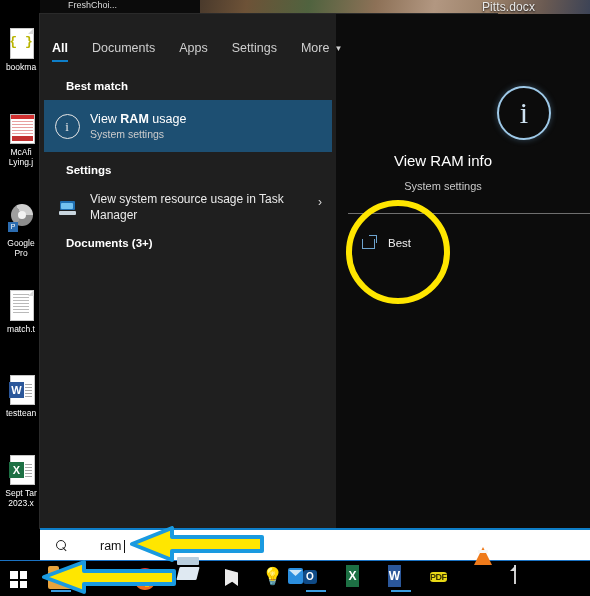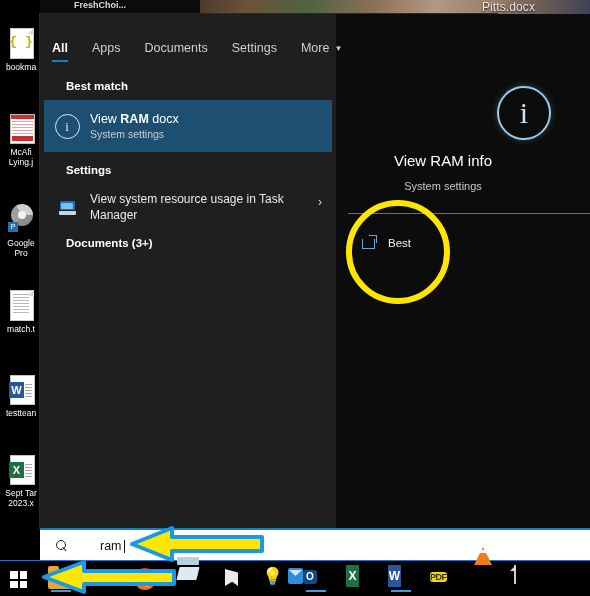--- a/index.html
+++ b/index.html
@@ -18,21 +18,21 @@
     background:linear-gradient(100deg,#4a3a2c 0%,#6d5237 12%,#50633f 28%,#8d7157 45%,#b29781 60%,#9a8068 75%,#6a5a52 88%,#3c4356 100%);
   }
   .wallpaper-label{
     position:absolute;left:482px;top:0px;font-size:12px;color:#e9e9e9;
     text-shadow:0 1px 2px rgba(0,0,0,.9);letter-spacing:.1px;white-space:nowrap;
   }
   .taskview-strip{
     position:absolute;left:40px;top:0;width:160px;height:14px;background:#0b0b0b;
   }
   .taskview-label{
-    position:absolute;left:74px;top:0px;font-size:9px;color:#dcdcdc;white-space:nowrap;font-weight:bold;
+    position:absolute;left:68px;top:0px;font-size:9px;color:#dcdcdc;white-space:nowrap;
   }
 
   
   .desk-icons{position:absolute;left:0;top:18px;width:42px;}
   .desk-icon{position:absolute;width:42px;text-align:center;}
   .desk-icon .glyph{
     width:30px;height:32px;margin:0 auto;position:relative;
   }
   .desk-icon .cap{
     margin-top:2px;font-size:8.5px;line-height:10px;color:#fff;
@@ -280,42 +280,42 @@
   <div class="startmenu">
     <div class="sm-left"></div>
     <div class="sm-right"></div>
 
     <div class="tabs">
       <div class="tab active">
         <span>All</span>
         <span class="underline"></span>
       </div>
       <div class="tab">
+        <span>Documents</span>
+      </div>
+      <div class="tab">
         <span>Apps</span>
-      </div>
-      <div class="tab">
-        <span>Documents</span>
       </div>
       <div class="tab">
         <span>Settings</span>
       </div>
       <div class="tab">
         <span>More</span>
         <span class="caret">▼</span>
       </div>
     </div>
 
     <div class="section-head" style="top:66px">Best match</div>
 
     <div class="bestmatch-row">
       <div class="bm-icon">
         <div class="circ-i">i</div>
       </div>
       <div class="bm-text">
-        <div class="bm-title"><span>View </span><b>RAM</b><span> docx</span></div>
+        <div class="bm-title"><span>View </span><b>RAM</b><span> usage</span></div>
         <div class="bm-sub">System settings</div>
       </div>
     </div>
 
     <div class="section-head" style="top:150px">Settings</div>
 
     <div class="settings-row">
       <div class="sr-icon">
         <div class="tm-icon">
             <div class="screen"></div>

